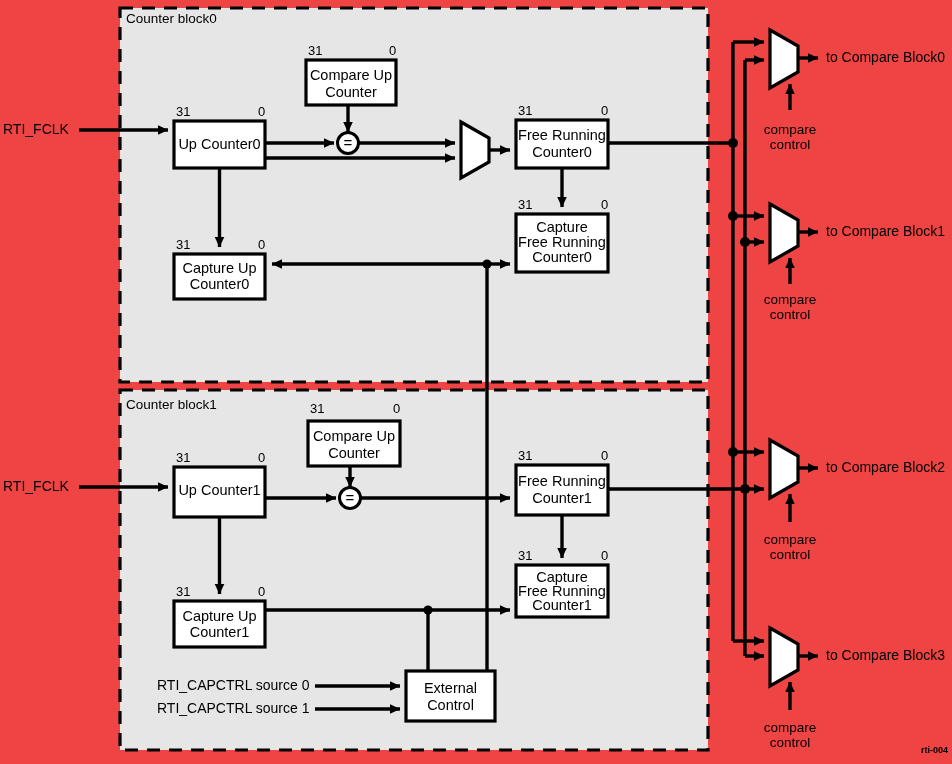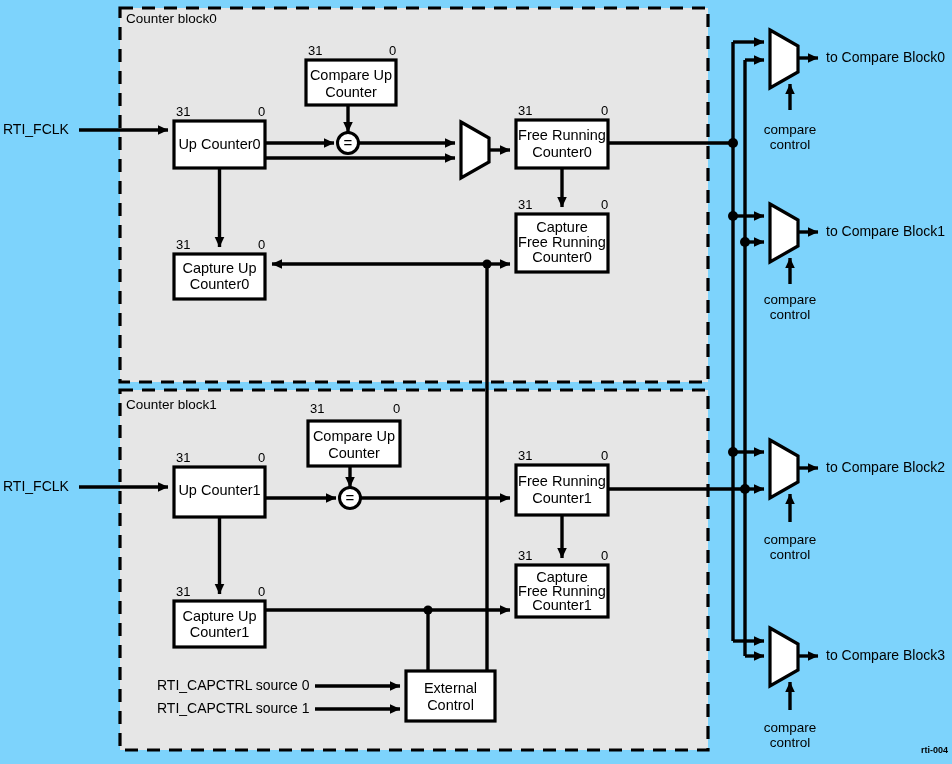--- a/index.html
+++ b/index.html
@@ -1,20 +1,20 @@
 <!DOCTYPE html>
 <html><head>
 <meta charset="utf-8">
 <title>RTI Counter Block Diagram</title>
 <style>
   html,body{margin:0;padding:0;background:#ffffff;}
   #root{
     position:relative;
     width:952px;height:764px;
-    background:#7dd3fc;
+    background:#ef4444;
     font-family:"Liberation Sans", sans-serif;
     overflow:hidden;
   }
   svg#diagram{position:absolute;left:0;top:0;width:952px;height:764px;}
 
   .blockbg{fill:#e6e6e6;stroke:none;}
   .dashbox{fill:none;stroke:#000000;stroke-width:3.2;stroke-dasharray:13 9;}
   .unitbox{fill:#ffffff;stroke:#000000;stroke-width:3.2;}
   .muxshape{fill:#ffffff;stroke:#000000;stroke-width:3.2;stroke-linejoin:miter;}
   .wire{stroke:#000000;stroke-width:3.4;fill:none;stroke-linecap:butt;}

